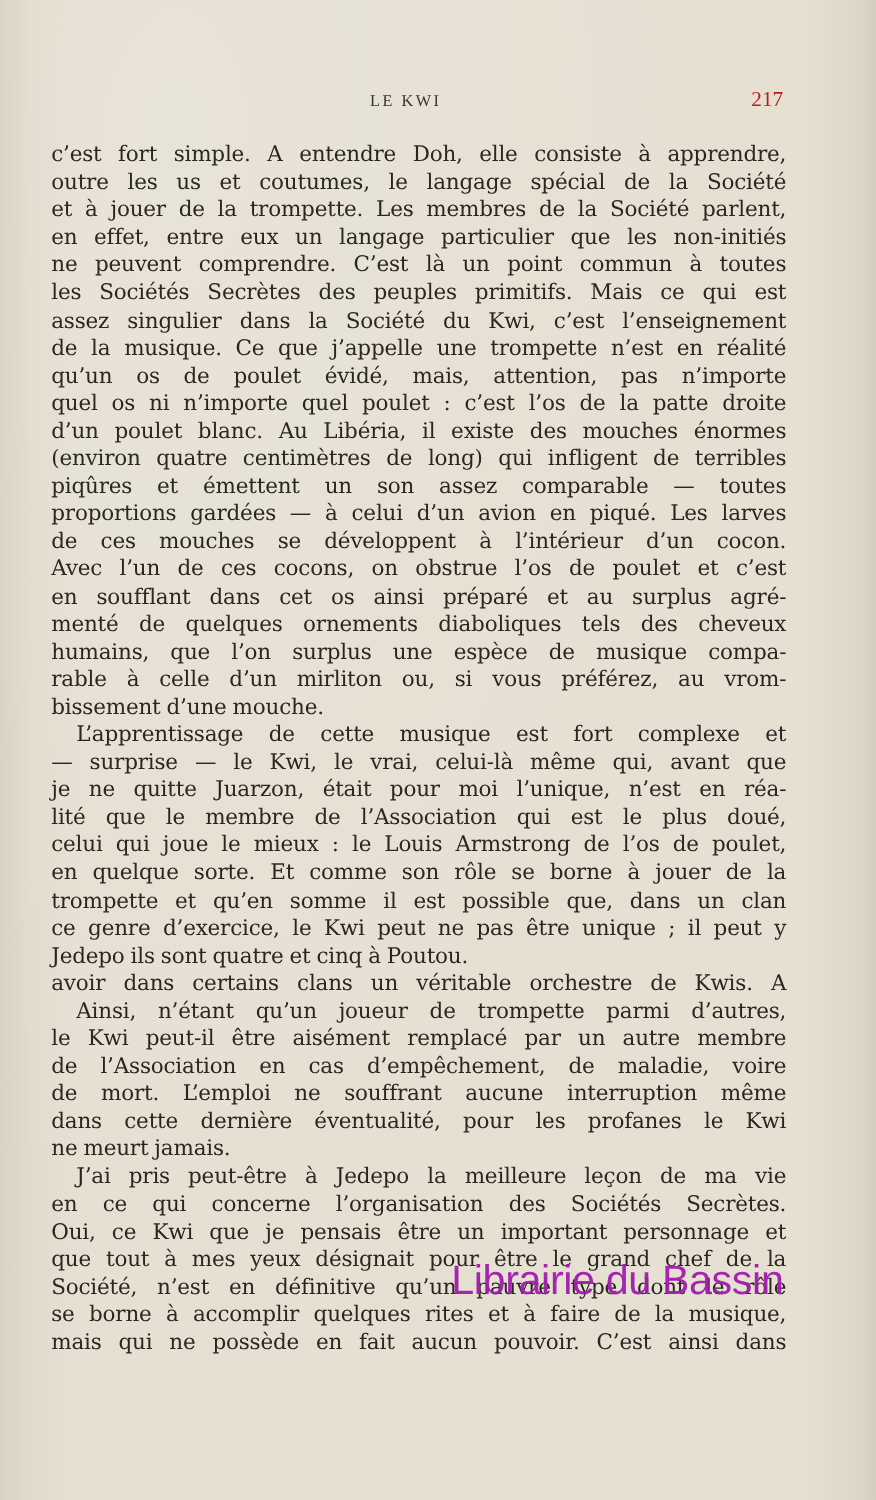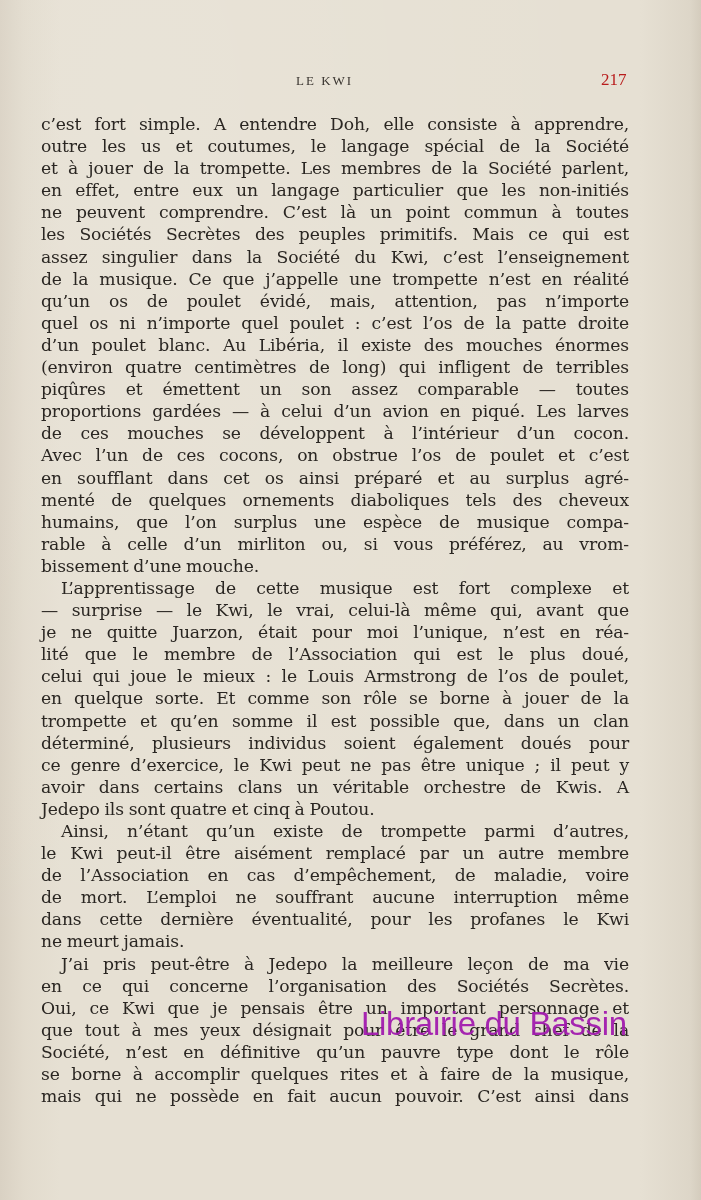--- a/index.html
+++ b/index.html
@@ -115,28 +115,27 @@
   </div>
 
   <div>
     <span class="line indent">L’apprentissage de cette musique est fort complexe et</span>
     <span class="line">— surprise — le Kwi, le vrai, celui-là même qui, avant que</span>
     <span class="line">je ne quitte Juarzon, était pour moi l’unique, n’est en réa-</span>
     <span class="line">lité que le membre de l’Association qui est le plus doué,</span>
     <span class="line">celui qui joue le mieux : le Louis Armstrong de l’os de poulet,</span>
     <span class="line">en quelque sorte. Et comme son rôle se borne à jouer de la</span>
     <span class="line">trompette et qu’en somme il est possible que, dans un clan</span>
-    <span class="line">déterminé, plusieurs individus soient également doués pour</span>
     <span class="line">ce genre d’exercice, le Kwi peut ne pas être unique ; il peut y</span>
+    <span class="line last">Jedepo ils sont quatre et cinq à Poutou.</span>
     <span class="line">avoir dans certains clans un véritable orchestre de Kwis. A</span>
-    <span class="line last">Jedepo ils sont quatre et cinq à Poutou.</span>
   </div>
 
   <div>
-    <span class="line indent">Ainsi, n’étant qu’un existe de trompette parmi d’autres,</span>
+    <span class="line indent">Ainsi, n’étant qu’un joueur de trompette parmi d’autres,</span>
     <span class="line">le Kwi peut-il être aisément remplacé par un autre membre</span>
     <span class="line">de l’Association en cas d’empêchement, de maladie, voire</span>
     <span class="line">de mort. L’emploi ne souffrant aucune interruption même</span>
     <span class="line">dans cette dernière éventualité, pour les profanes le Kwi</span>
     <span class="line last">ne meurt jamais.</span>
   </div>
 
   <div>
     <span class="line indent">J’ai pris peut-être à Jedepo la meilleure leçon de ma vie</span>
     <span class="line">en ce qui concerne l’organisation des Sociétés Secrètes.</span>

